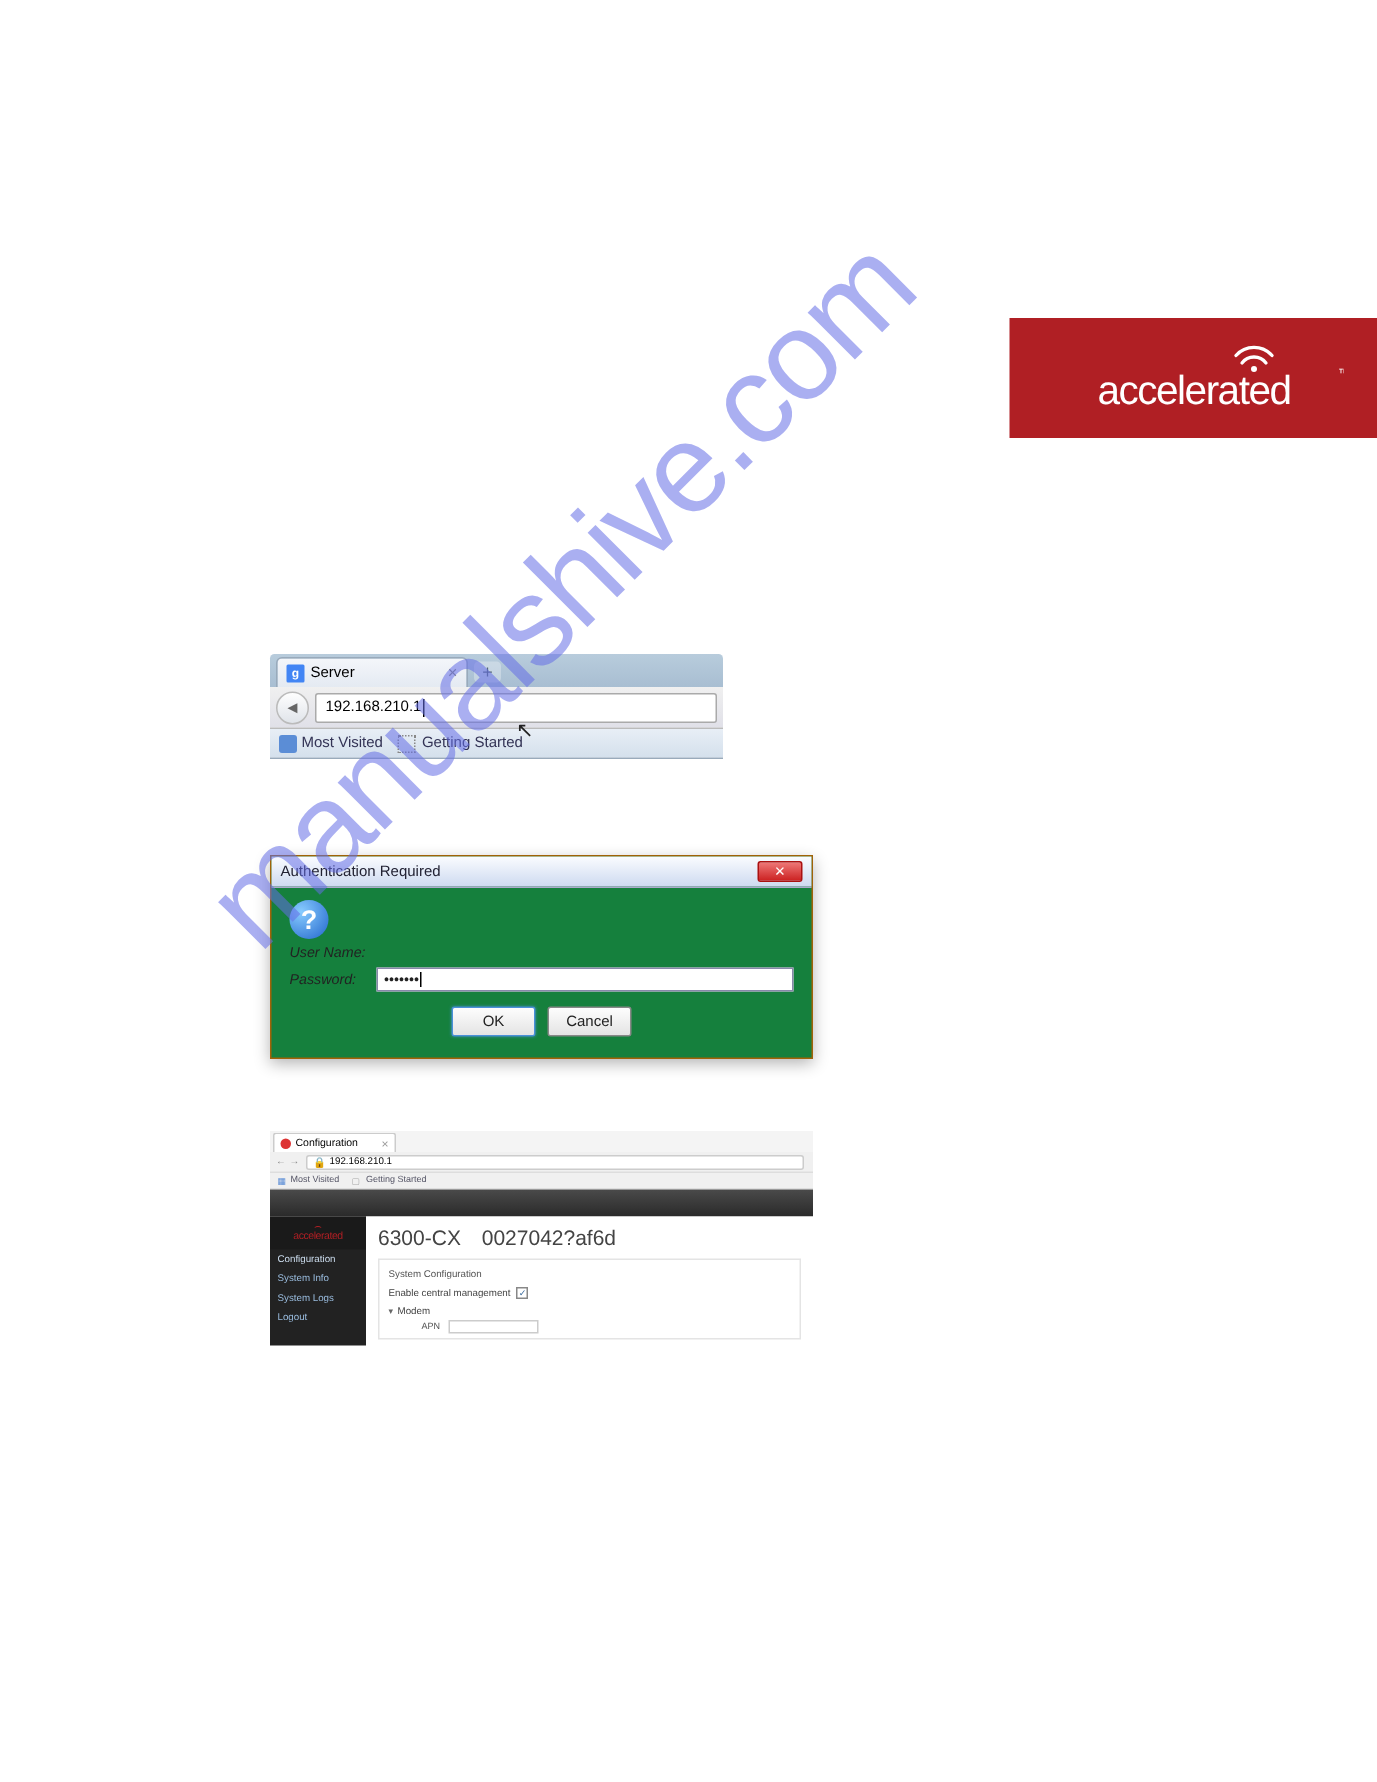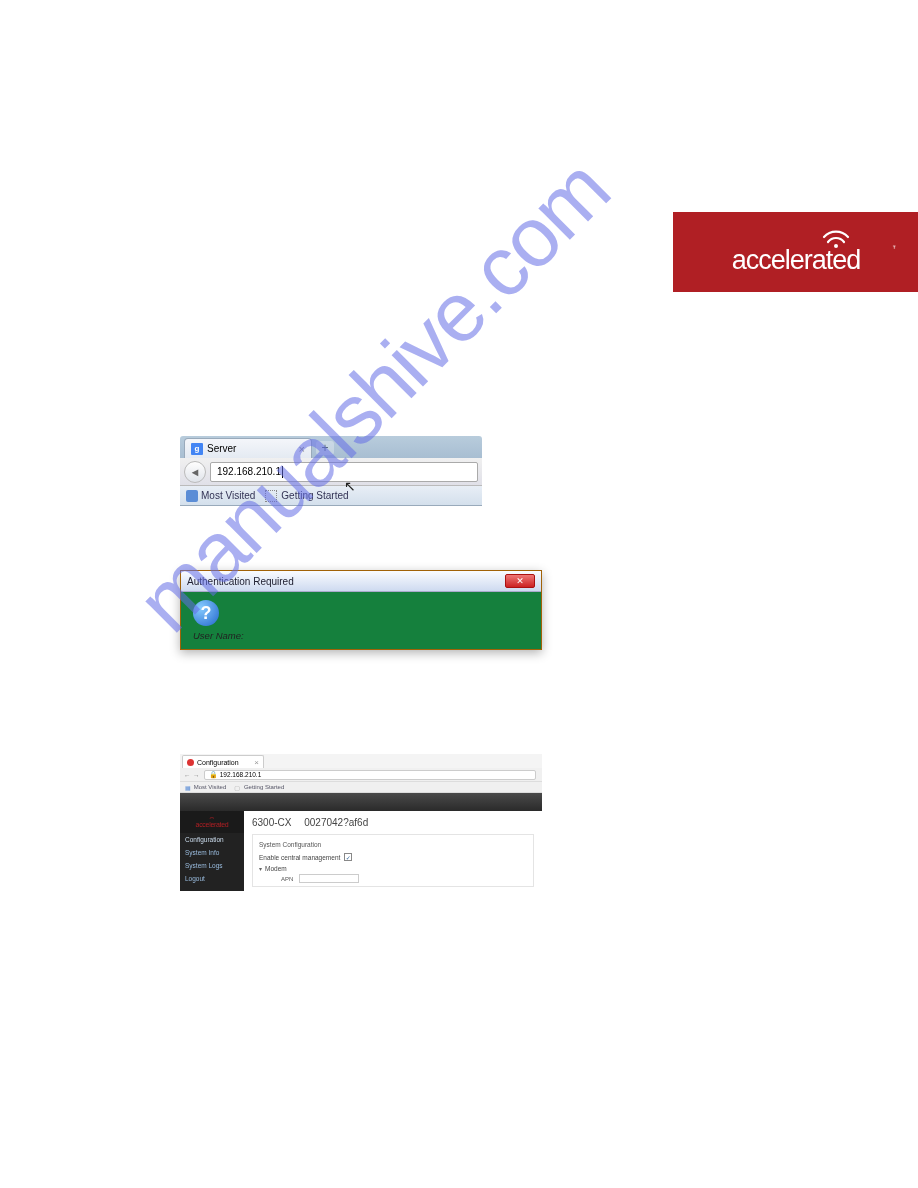--- a/index.html
+++ b/index.html
@@ -49,21 +49,21 @@
 .bm2 { background: #f0f0f0; height: 11px; font-size: 6px; padding: 0 5px; color: #556; display: flex; align-items: center; border-bottom: 1px solid #ddd; }
 .header2 { background: linear-gradient(#4a4a4a,#2a2a2a); height: 18px; }
 .content2 { display: flex; background: #fff; }
 .sidebar2 { width: 64px; background: #222; color: #a8c6f0; font-size: 6.5px; }
 .sb-logo { height: 22px; background: #1a1a1a; display: flex; flex-direction: column; align-items: center; justify-content: center; }
 .sb-logo-text { color: #b01f24; font-size: 7px; letter-spacing: -0.3px; }
 .sb-wifi { color: #b01f24; font-size: 8px; line-height: 0.6; }
 .sb-item { padding: 3px 5px; color: #9bd; }
 .sb-item.active { color: #cde; }
 .main2 { flex: 1; padding: 4px 8px; font-size: 8px; }
-.main2-title { font-size: 10px; color: #444; margin: 2px 0 6px; }
+.main2-title { font-size: 14px; color: #444; margin: 2px 0 6px; }
 .main2-title .mac { margin-left: 10px; }
 .sec-label { font-size: 6.5px; color: #555; padding: 3px 0; }
 .sec-row { font-size: 6.5px; color: #444; padding: 2px 0; display: flex; align-items: center; }
 .chk { width: 8px; height: 8px; border: 1px solid #888; margin-left: 4px; display: inline-flex; align-items: center; justify-content: center; font-size: 6px; color: #369; background: #fff; }
 .tri { color: #666; margin-right: 3px; font-size: 6px; }
 .apn-row { display: flex; align-items: center; font-size: 6px; color: #555; }
 .apn-field { width: 60px; height: 9px; border: 1px solid #ccc; margin-left: 6px; background: #fff; }
 </style>
 </head>
 <body>
@@ -111,20 +111,31 @@
   <div class="dlg-title">
     <span>Authentication Required</span>
     <div class="dlg-close">✕</div>
   </div>
   <div class="dlg-body">
     <div class="dlg-row">
       <div class="q-icon">?</div>
     </div>
     <div class="form-row">
       <div class="form-label">User Name:</div>
+    </div>
+    <div class="form-row">
+      <div class="form-label">Password:</div>
+      <div class="form-input">
+          <span>•••••••</span>
+          <span class="caret" style="border-left:1px solid #000;height:10px;margin-left:1px;"></span>
+        </div>
+    </div>
+    <div class="dlg-btns">
+      <div class="dlg-btn ok">OK</div>
+      <div class="dlg-btn">Cancel</div>
     </div>
   </div>
 </div>
 
 <div class="browser2">
   <div class="tabstrip2">
     <div class="tab2">
       <span class="rdot"></span>
       <span>Configuration</span>
       <span class="x2">×</span>

